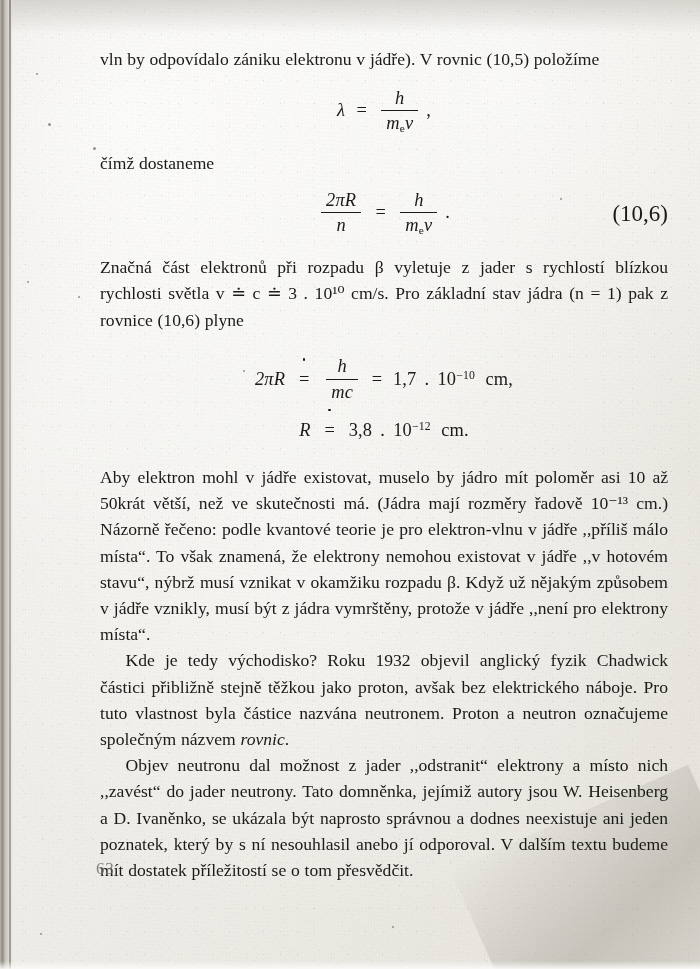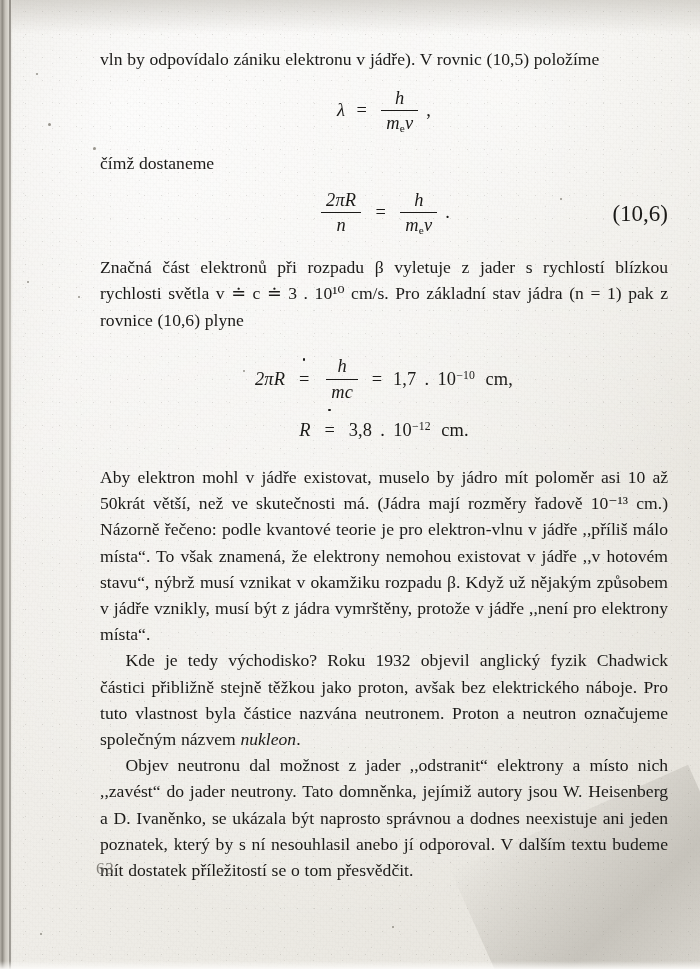--- a/index.html
+++ b/index.html
@@ -295,21 +295,21 @@
         </span>
         <span class="mn">3,8</span>
         <span class="mo dotop">.</span>
         <span class="mn">10</span><sup class="mn">−12</sup>
         <span class="mtext" style="margin-left:.3em;">cm.</span>
       </span>
     </div>
 
     <p class="para" style="margin-top:0;">Aby elektron mohl v jádře existovat, muselo by jádro mít poloměr asi 10 až 50krát větší, než ve skutečnosti má. (Jádra mají rozměry řadově 10⁻¹³ cm.) Názorně řečeno: podle kvantové teorie je pro elektron-vlnu v jádře ,,příliš málo místa“. To však znamená, že elektrony nemohou existovat v jádře ,,v hotovém stavu“, nýbrž musí vznikat v okamžiku rozpadu β. Když už nějakým způsobem v jádře vznikly, musí být z jádra vymrštěny, protože v jádře ,,není pro elektrony místa“.</p>
 
-    <p class="para indent" style="margin-top:0;"><span>Kde je tedy východisko? Roku 1932 objevil anglický fyzik Chadwick částici přibližně stejně těžkou jako proton, avšak bez elektrického náboje. Pro tuto vlastnost byla částice nazvána neutronem. Proton a neutron označujeme společným názvem </span><span class="it">nukleon</span><span>.</span></p>
+    <p class="para indent" style="margin-top:0;"><span>Kde je tedy východisko? Roku 1932 objevil anglický fyzik Chadwick částici přibližně stejně těžkou jako proton, avšak bez elektrického náboje. Pro tuto vlastnost byla částice nazvána neutronem. Proton a neutron označujeme společným názvem </span><span class="it">rovnic</span><span>.</span></p>
 
     <p class="para indent" style="margin-top:0;">Objev neutronu dal možnost z jader ,,odstranit“ elektrony a místo nich ,,zavést“ do jader neutrony. Tato domněnka, jejímiž autory jsou W. Heisenberg a D. Ivaněnko, se ukázala být naprosto správnou a dodnes neexistuje ani jeden poznatek, který by s ní nesouhlasil anebo jí odporoval. V dalším textu budeme mít dostatek příležitostí se o tom přesvědčit.</p>
 
   </div>
 
   <div class="folio">63</div>
 
 </div>
 
 </body></html>

